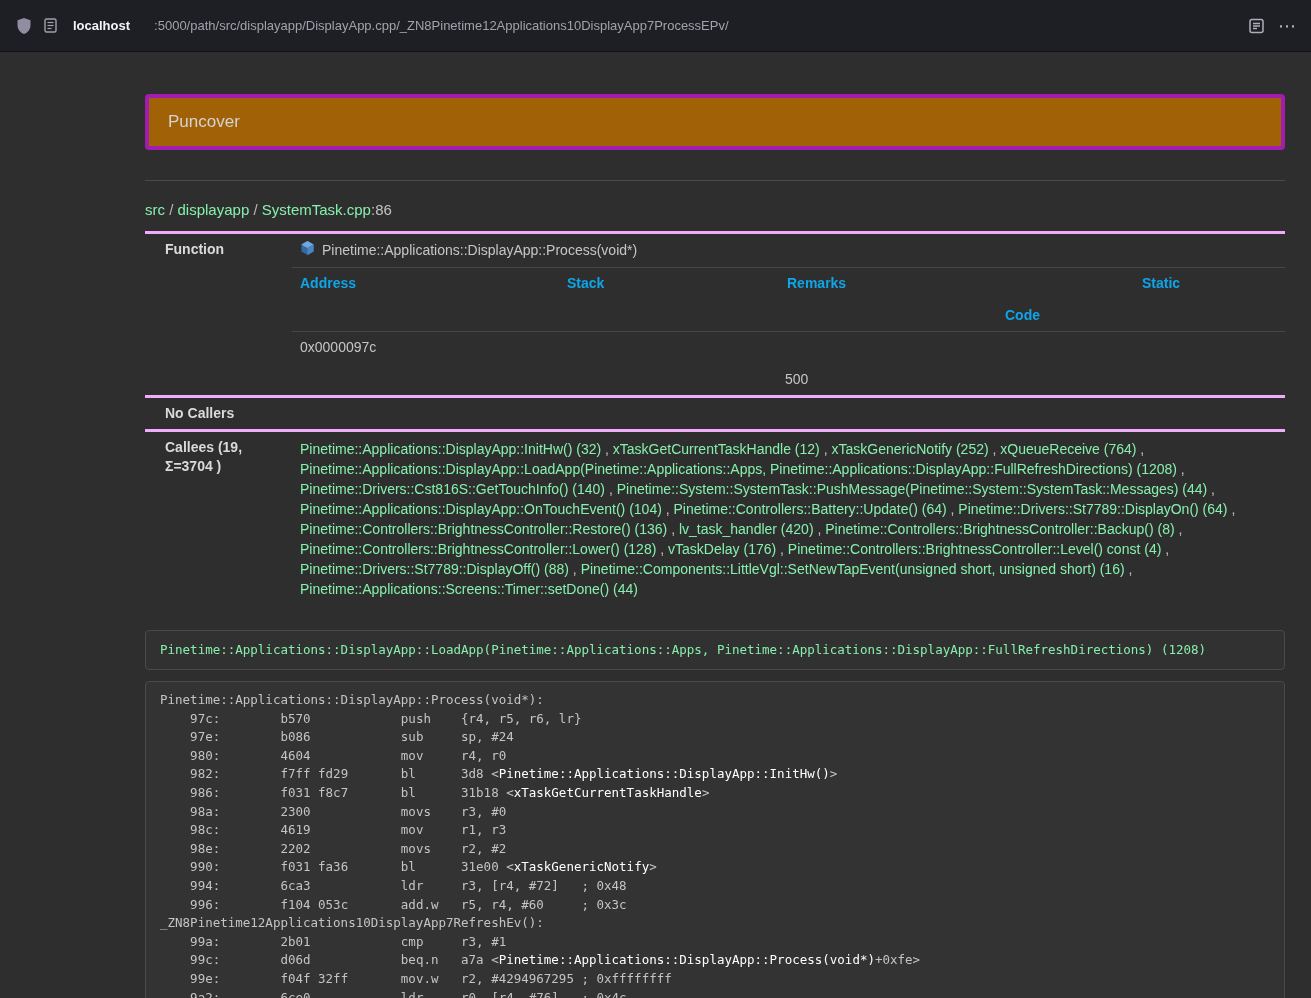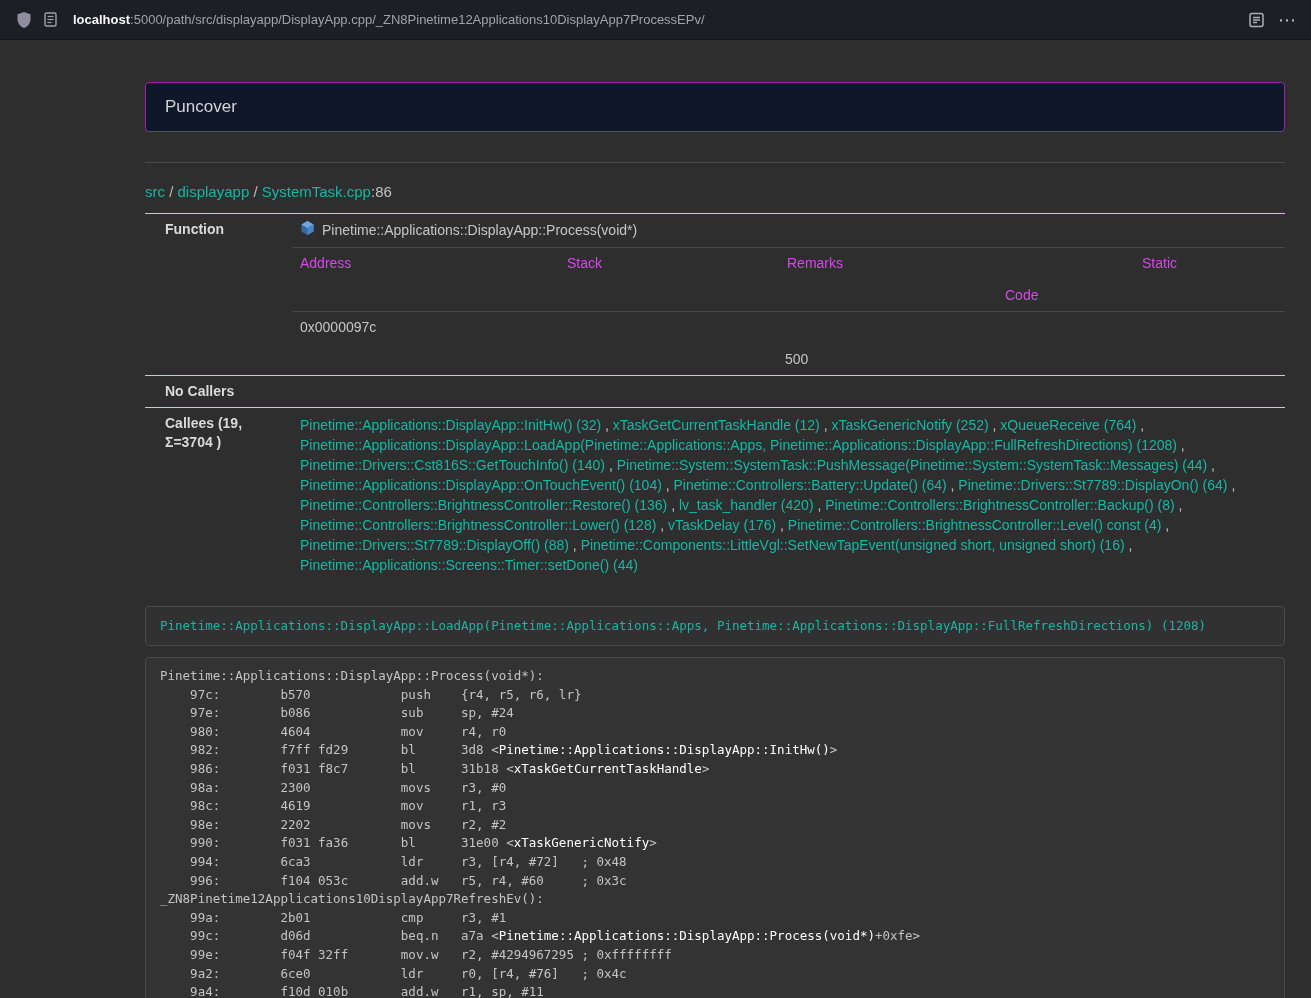--- a/index.html
+++ b/index.html
@@ -4,51 +4,51 @@
 <style>
   * { box-sizing: border-box; }
   html, body { margin: 0; padding: 0; }
   body {
     width: 1311px; height: 998px; overflow: hidden;
     background: #2e2e2e;
     font-family: "Liberation Sans", sans-serif;
   }
   
   .browser-bar {
-    height: 40px; background: #1e1e25; border-bottom: 1px solid #121217;
+    height: 52px; background: #1e1e25; border-bottom: 1px solid #121217;
     display: flex; align-items: center; padding: 0 12px 0 16px; gap: 12px;
   }
   .icon-btn { display: flex; align-items: center; cursor: pointer; flex: 0 0 auto; }
   .url-bar {
     display: flex; align-items: center; font-size: 13px; flex: 1; min-width: 0;
     white-space: nowrap; overflow: hidden; margin-left: 4px; cursor: text;
   }
   .url-host { color: #f5f5f6; font-weight: bold; }
-  .url-path { color: #a2a2a9; }
+  .url-path { color: #a2a2a9; padding-left: 24px; }
   .menu-dots { color: #b6b6bc; font-size: 18px; letter-spacing: 1px; padding: 0 2px; cursor: pointer; line-height: 1; }
   
   .content { width: 1140px; margin-left: 145px; color: #c6c6c6; }
   .app-panel {
-    margin-top: 42px; background: #0f172a; border: 1px solid #a21caf; border-radius: 4px;
+    margin-top: 42px; background: #a16207; border: 4px solid #a21caf; border-radius: 4px;
     padding: 14px 19px; font-size: 17px; color: #d4d4d4;
   }
   hr.rule { border: 0; border-top: 1px solid #4a4a4a; margin: 30px 0 0 0; }
   .breadcrumb { margin-top: 20px; font-size: 15px; color: #c3c3c3; }
   .bc-sep { white-space: pre; color: #b9b9b9; }
-  a { color: #14b8a6; text-decoration: none; cursor: pointer; }
+  a { color: #86efac; text-decoration: none; cursor: pointer; }
   
   .symbol-table { margin-top: 13px; font-size: 14px; }
-  .trow { display: flex; border-top: 1px solid #f0abfc; }
+  .trow { display: flex; border-top: 3px solid #f0abfc; }
   .th-col { flex: 0 0 147px; padding: 6px 8px 6px 20px; font-weight: bold; color: #dadada; line-height: 19px; }
   .td-col { flex: 1; padding: 6px 8px; line-height: 19px; min-width: 0; }
   .fn-right { flex: 1; min-width: 0; }
   .fn-name-row { padding: 6px 8px; display: flex; align-items: center; gap: 7px; line-height: 19px; }
   .fn-grid-row { display: flex; border-top: 1px solid #474747; }
   .fn-cell { padding: 6px 8px; line-height: 19px; }
-  .fn-head .fn-cell { font-weight: normal; color: #d946ef; }
+  .fn-head .fn-cell { font-weight: bold; color: #0ea5e9; }
   .c0 { flex: 0 0 267px; } .c1 { flex: 0 0 218px; } .c2 { flex: 0 0 220px; }
   .c3 { flex: 0 0 137px; margin-top: 32px; } .c4 { flex: 1; }
   .callees-cell { padding: 7px 8px; line-height: 20px; }
   
   .link-box {
     margin-top: 24px; border: 1px solid #4a4a4a; border-radius: 4px; background: #313131;
     padding: 10px 14px; font-family: "DejaVu Sans Mono", monospace; font-size: 12.5px; line-height: 18px;
   }
   pre.disasm {
     margin: 11px 0 20px 0; background: #333333; border: 1px solid #4a4a4a; border-radius: 4px;

